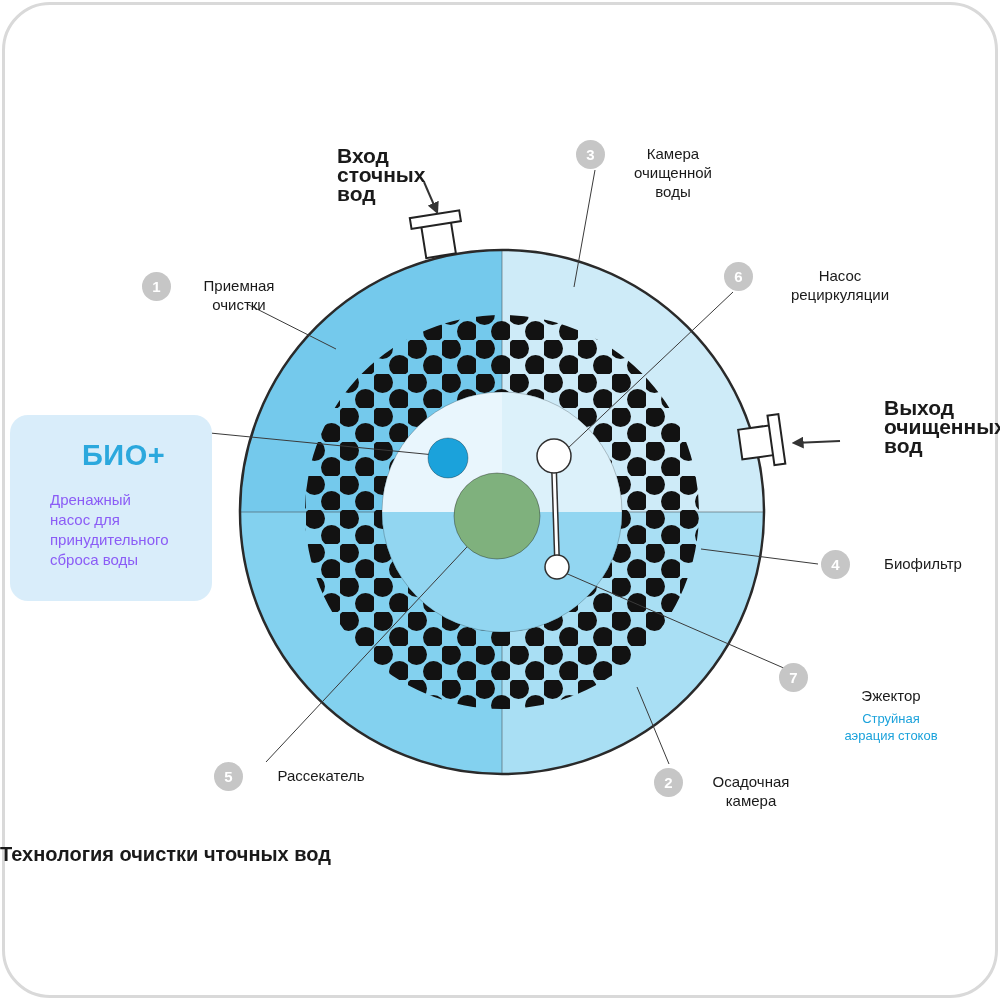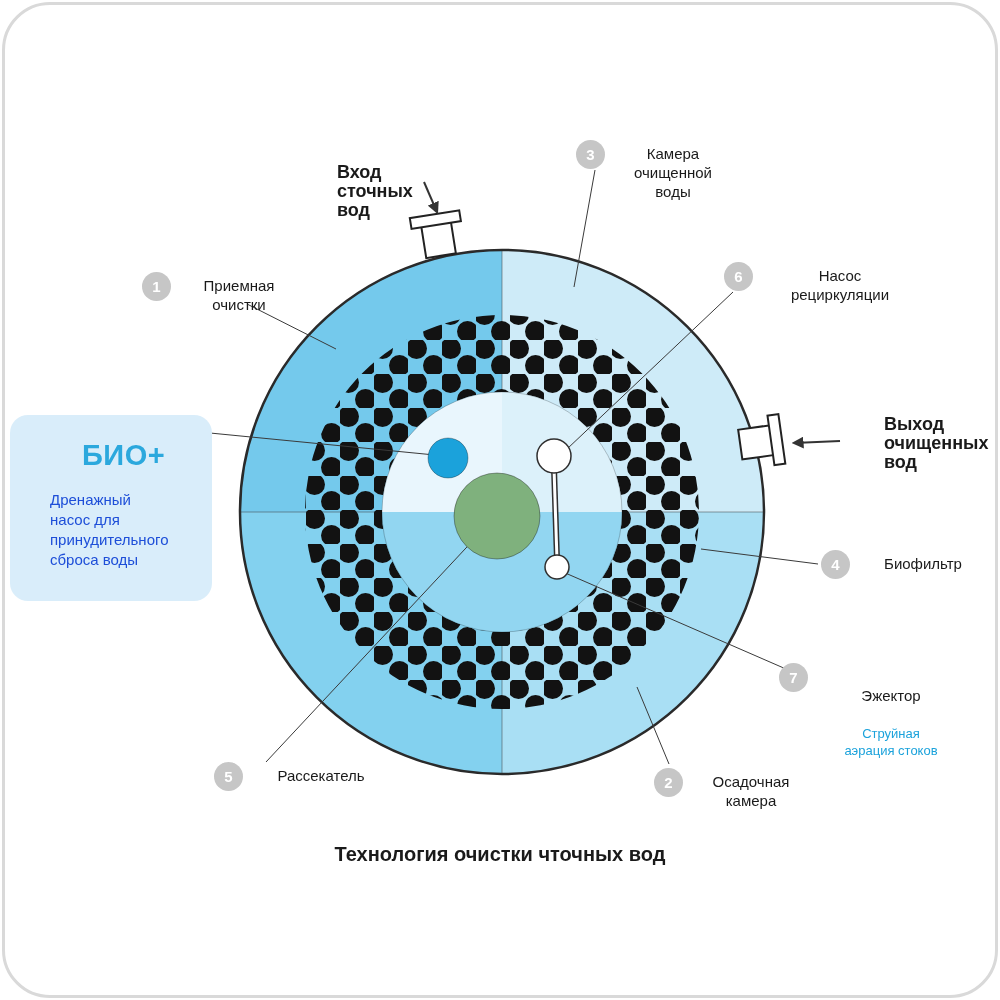--- a/index.html
+++ b/index.html
@@ -22,43 +22,42 @@
     display:flex; align-items:center; justify-content:center;
     flex:0 0 29px;
   }
   .callout-text {
     font-size:15px; line-height:19px; padding-top:4px;
     white-space:pre-line;
     text-align:center;
   }
   .sub-label {
     font-size:13px; line-height:17px; color:#1ba2db;
-    margin-top:20px; white-space:pre-line;
+    margin-top:5px; white-space:pre-line;
   }
   .bold-label {
-    position:absolute; font-weight:bold; font-size:18px; line-height:19px;
+    position:absolute; font-weight:bold; font-size:21px; line-height:19px;
     white-space:pre-line;
-    margin-top:17px;
   }
   .bio-card {
     position:absolute; left:10px; top:415px; width:202px; height:186px;
     background:#d9edfa; border-radius:18px; box-sizing:border-box;
     padding:24px 40px;
   }
   .bio-brand {
     font-size:29px; font-weight:bold; color:#2ba8dd;
     margin-left:32px; letter-spacing:0.5px;
   }
   .bio-desc {
     margin-top:18px; font-size:15px; line-height:20px;
-    white-space:pre-line; color:#1d4ed8;
+    white-space:pre-line; color:#8b5cf6;
   }
   .title {
     position:absolute; left:0; top:843px; width:100%;
-    text-align:center; font-size:20px; font-weight:bold;
+    font-size:20px; font-weight:bold;
   }
 </style>
 </head>
 <body>
 
 <div class="frame"></div>
 
 <svg class="diagram" viewBox="0 0 1000 1000">
   <defs>
     <pattern id="dotPattern" width="34" height="34" patternUnits="userSpaceOnUse">

